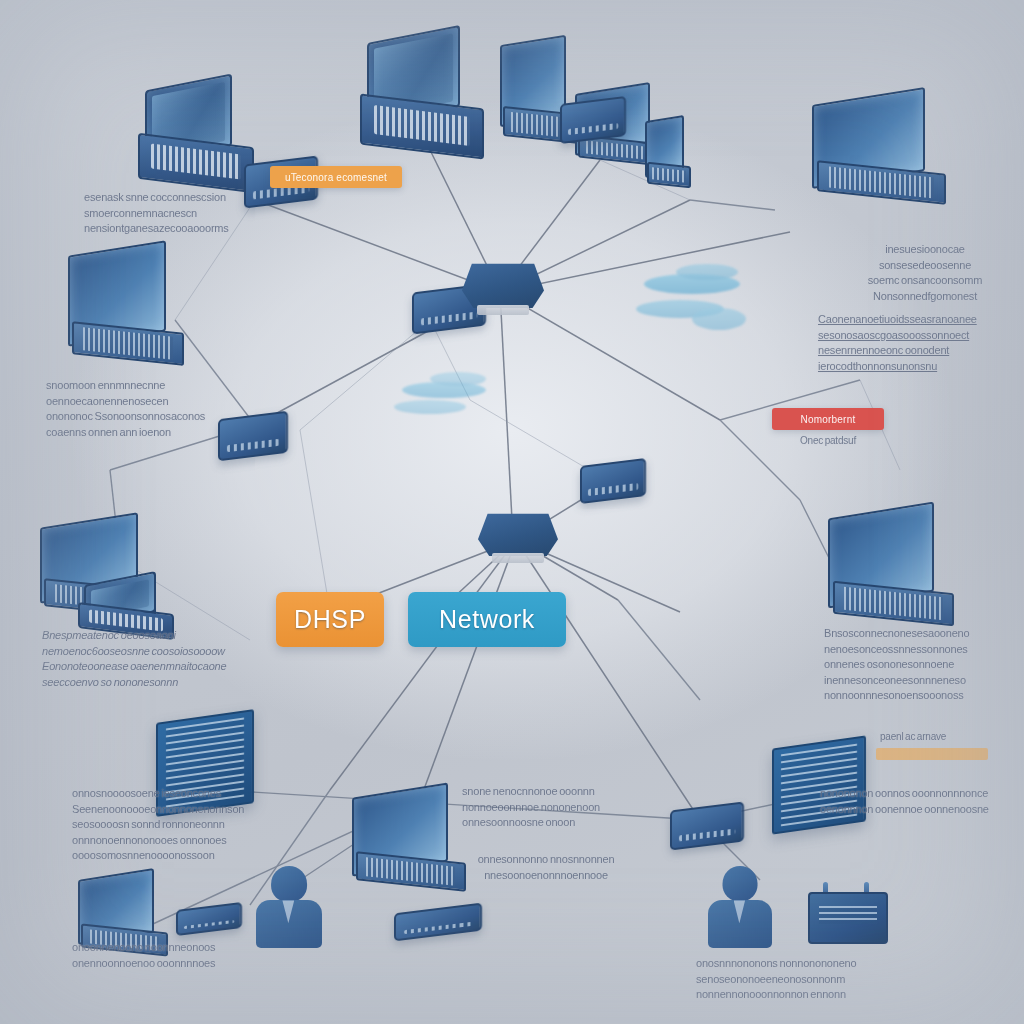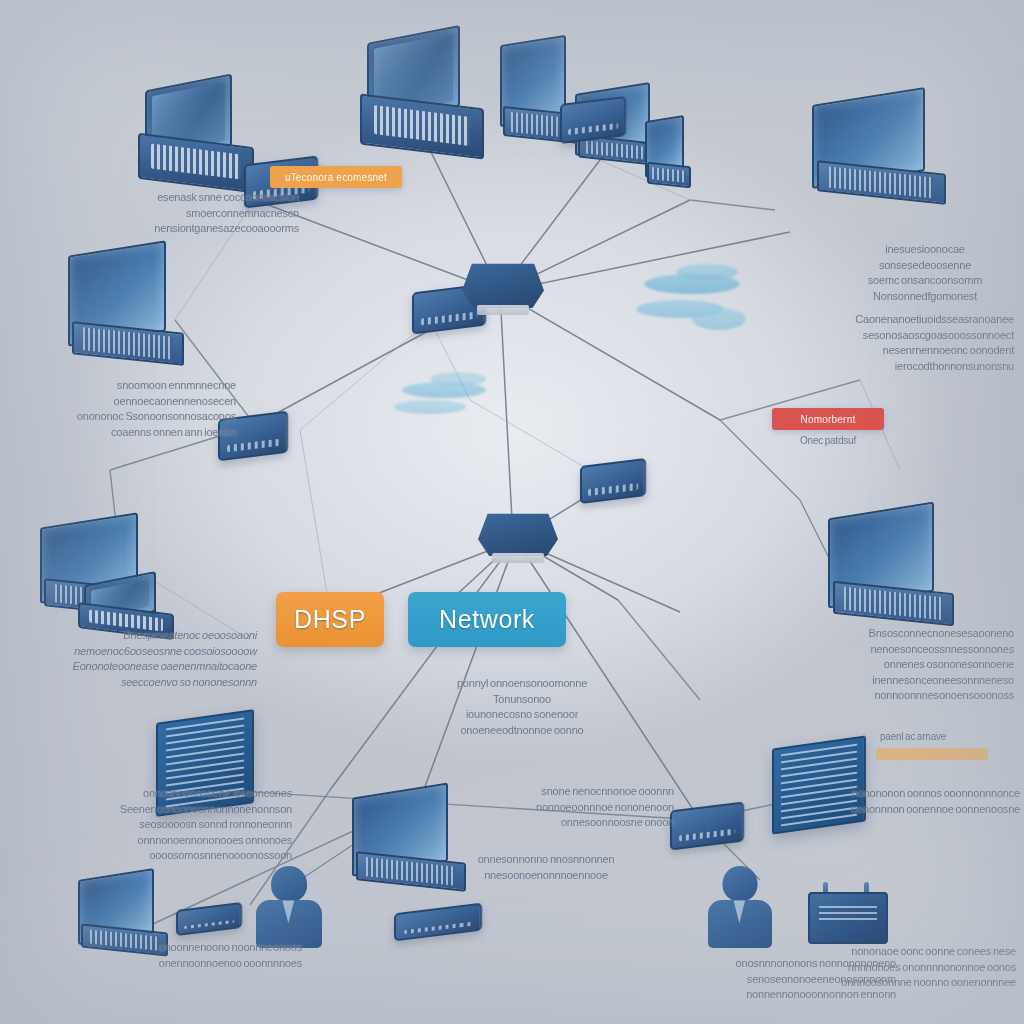--- a/index.html
+++ b/index.html
@@ -17,21 +17,21 @@
   .vig{position:absolute;inset:0;pointer-events:none;
     box-shadow:inset 0 0 120px 30px rgba(150,158,172,0.33);}
 
   
   .txt{position:absolute;color:#5d6880;line-height:1.42;
        letter-spacing:-0.2px;word-spacing:-1px;
        text-shadow:0 0 1.6px rgba(200,205,214,0.95);
        filter:blur(0.35px);opacity:.82;}
   .txt.c{text-align:center;}
   .t10{font-size:10px;}
-  .t11{font-size:11px;text-align:right;}
+  .t11{font-size:11px;}
 
   
   svg.links{position:absolute;inset:0;width:1024px;height:1024px;}
 
   
   .hub{position:absolute;}
   .hub .cap{
     width:100%;height:100%;
     background:linear-gradient(165deg,#3f6a9e 0%,#2f5684 55%,#27486f 100%);
     clip-path:polygon(12% 4%,88% 4%,100% 62%,86% 100%,14% 100%,0% 62%);
@@ -373,21 +373,21 @@
   </div>
 
 
   <div class="txt t11 c" style="left:840px;top:242px;width:170px;">
     <div>inesuesioonocae</div>
     <div>sonsesedeoosenne</div>
     <div>soemc onsancoonsomm</div>
     <div>Nonsonnedfgomonest</div>
   </div>
 
-  <div class="txt t11" style="left:818px;top:312px;width:196px;">
+  <div class="txt t11" style="left:818px;top:312px;width:196px;text-decoration:underline;">
     <div>Caonenanoetiuoidsseasranoanee</div>
     <div>sesonosaoscgoasooossonnoect</div>
     <div>nesenrnennoeonc oonodent</div>
     <div>ierocodthonnonsunonsnu</div>
   </div>
 
   <div class="txt t11" style="left:46px;top:378px;width:190px;">
     <div>snoomoon ennmnnecnne</div>
     <div>oennoecaonennenosecen</div>
     <div>onononoc Ssonoonsonnosaconos</div>
@@ -403,26 +403,20 @@
   </div>
 
   <div class="txt t11" style="left:824px;top:626px;width:190px;">
     <div>Bnsosconnecnonesesaooneno</div>
     <div>nenoesonceossnnessonnones</div>
     <div>onnenes osononesonnoene</div>
     <div>inennesonceoneesonnneneso</div>
     <div>nonnoonnnesonoensooonoss</div>
   </div>
 
-  <div class="txt t11 c" style="left:424px;top:676px;width:196px;">
-    <div>ponnyl onnoensonoomonne</div>
-    <div>Tonunsonoo</div>
-    <div>iounonecosno sonenoor</div>
-    <div>onoeneeodtnonnoe oonno</div>
-  </div>
 
   <div class="txt t11" style="left:72px;top:786px;width:220px;">
     <div>onnosnoooosoene ieseoncones</div>
     <div>Seenenoonoooeonnonnonenonnson</div>
     <div>seosoooosn sonnd ronnoneonnn</div>
     <div>onnnonoennononooes onnonoes</div>
     <div>oooosomosnnenoooonossoon</div>
   </div>
 
   <div class="txt t11" style="left:462px;top:784px;width:212px;">
@@ -435,25 +429,20 @@
     <div>onnesonnonno nnosnnonnen</div>
     <div>nnesoonoenonnnoennooe</div>
   </div>
 
   <div class="txt t11" style="left:696px;top:956px;width:200px;">
     <div>onosnnnononons nonnonononeno</div>
     <div>senoseononoeeneonosonnonm</div>
     <div>nonnennonooonnonnon ennonn</div>
   </div>
 
-  <div class="txt t11" style="left:820px;top:944px;width:196px;">
-    <div>nononaoe oonc oonne conees nese</div>
-    <div>nnnnonoes ononnnnononnoe oonos</div>
-    <div>onnnoosonnne noonno oonenonnnee</div>
-  </div>
 
   <div class="txt t11" style="left:820px;top:786px;width:200px;">
     <div>nonononon oonnos ooonnonnnonce</div>
     <div>oenonnnon oonennoe oonnenoosne</div>
   </div>
 
   <div class="txt t11" style="left:72px;top:940px;width:230px;">
     <div>onoonnenoono noonnneonoos</div>
     <div>onennoonnoenoo ooonnnnoes</div>
   </div>

